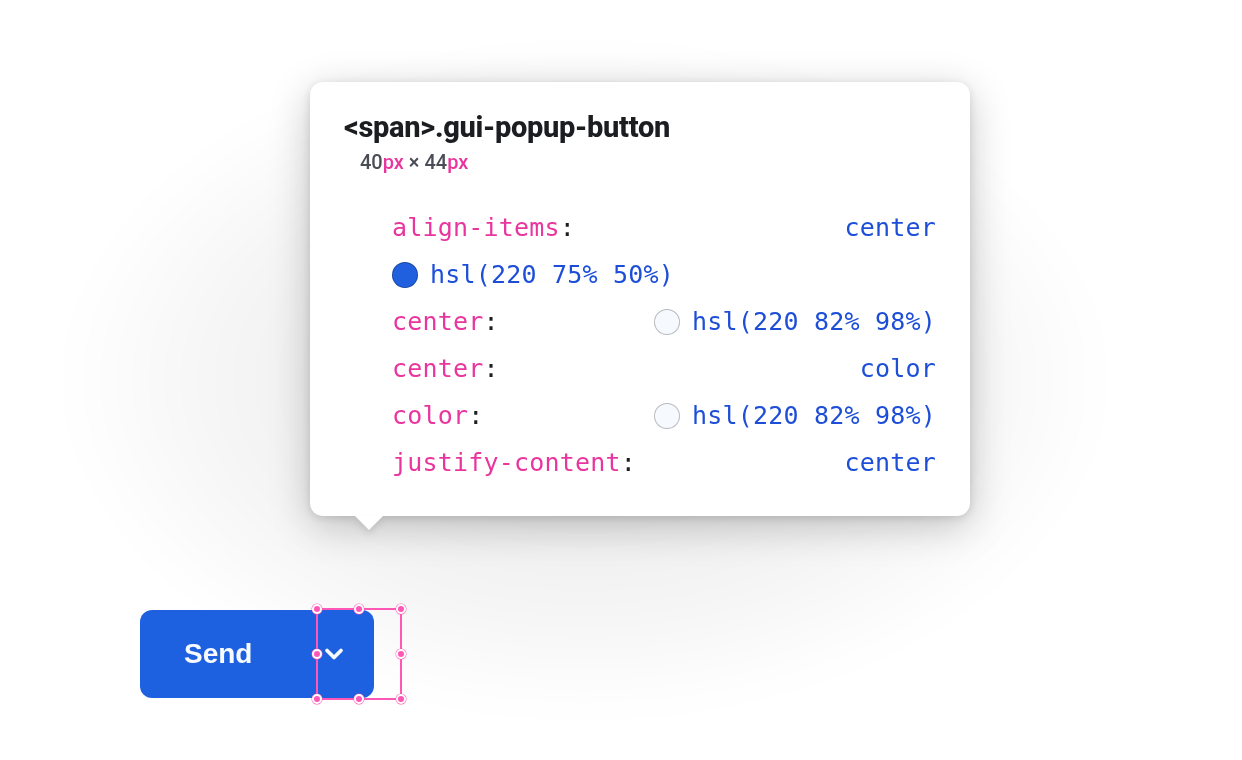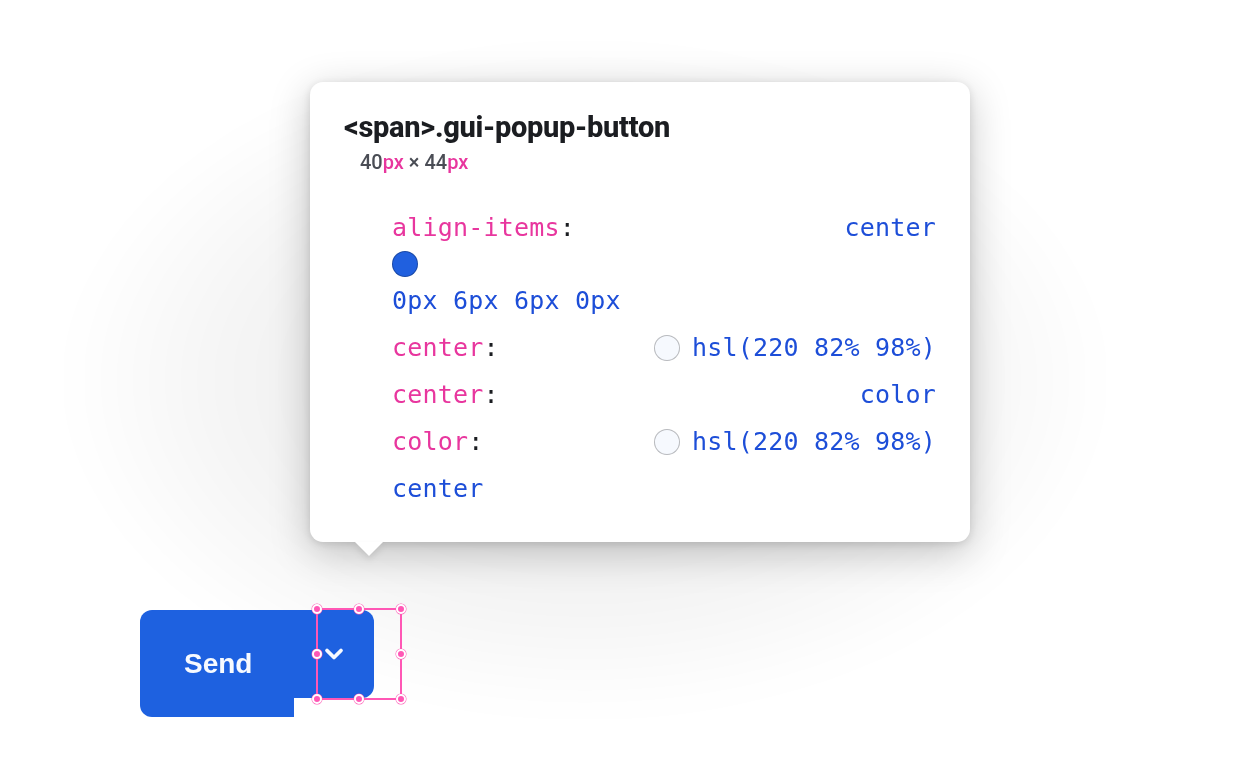--- a/index.html
+++ b/index.html
@@ -94,21 +94,21 @@
       top: 610px;
       display: flex;
       z-index: 3;
     }
     .btn-main {
       background: #1e61e0;
       color: #f7faff;
       font-size: 28px;
       font-weight: 700;
       border: none;
-      height: 107px;
+      height: 88px;
       padding: 0 42px 0 44px;
       border-radius: 12px 0 0 12px;
       display: flex;
       align-items: center;
       cursor: pointer;
       text-align: right;
     }
     .btn-popup {
       background: #1e61e0;
       color: #f7faff;
@@ -162,44 +162,45 @@
     <span>40</span><span class="px">px</span><span> × </span><span>44</span><span class="px">px</span>
   </div>
   <div class="props">
     <div class="prop-row">
       <span class="prop-key"><span>align-items</span><span class="colon">:</span></span>
       <span class="prop-val">center</span>
     </div>
     <div class="prop-row">
       <span class="prop-val">
         <span class="sw" style="background:#2060df"></span>
+        <span>hsl(220 75% 50%)</span>
       </span>
     </div>
     <div class="prop-row">
-      <span class="prop-val">0px 6px 6px 0px</span>
     </div>
     <div class="prop-row">
       <span class="prop-key"><span>center</span><span class="colon">:</span></span>
       <span class="prop-val">
         <span class="sw" style="background:#f6f9fe"></span>
         <span>hsl(220 82% 98%)</span>
       </span>
     </div>
     <div class="prop-row">
       <span class="prop-key"><span>center</span><span class="colon">:</span></span>
       <span class="prop-val">color</span>
     </div>
     <div class="prop-row">
       <span class="prop-key"><span>color</span><span class="colon">:</span></span>
       <span class="prop-val">
         <span class="sw" style="background:#f6f9fe"></span>
         <span>hsl(220 82% 98%)</span>
       </span>
     </div>
     <div class="prop-row">
+      <span class="prop-key"><span>justify-content</span><span class="colon">:</span></span>
       <span class="prop-val">center</span>
     </div>
   </div>
 </div>
 
 <div class="split-button">
   <button class="btn-main">Send</button>
   <button class="btn-popup">
     <svg width="28" height="28" viewBox="0 0 24 24" fill="none" stroke-width="3.2" stroke-linecap="round" stroke-linejoin="round">
       <polyline points="6 9 12 15 18 9"></polyline>

